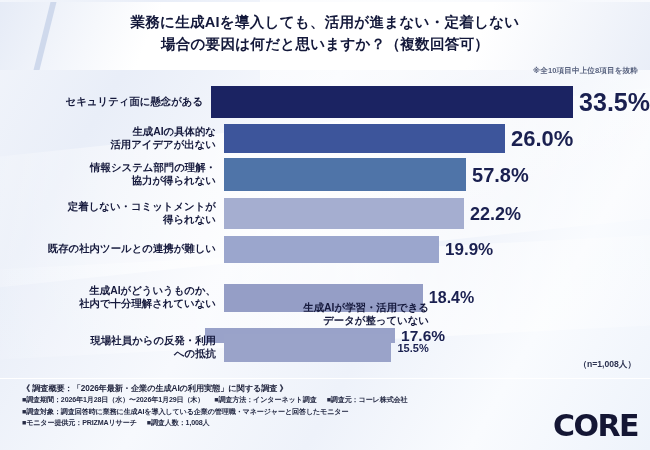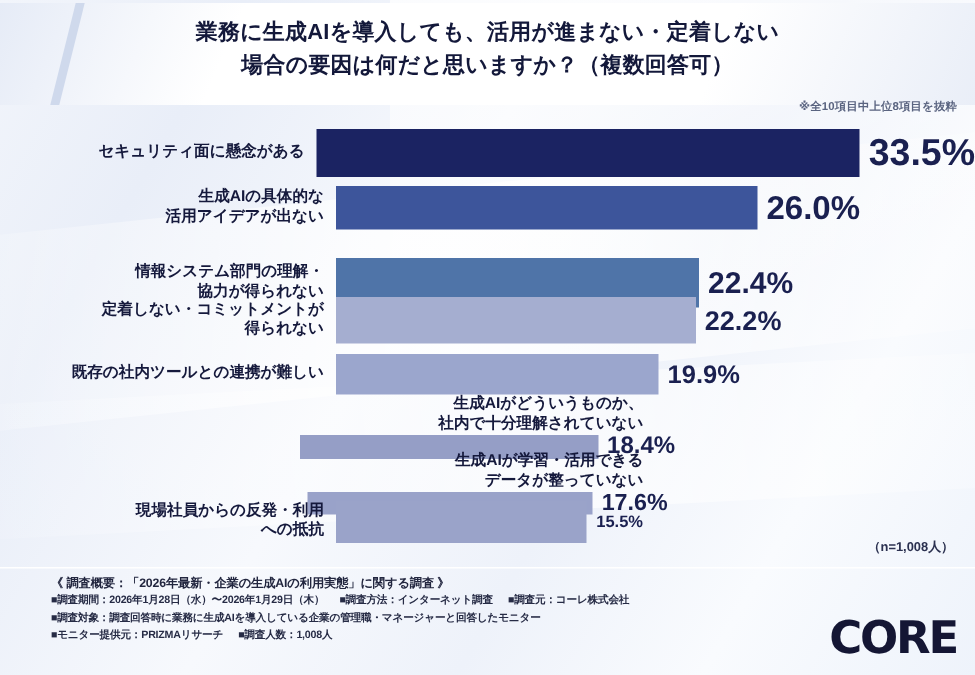--- a/index.html
+++ b/index.html
@@ -139,21 +139,21 @@
   }
   .footer-rule {
     position: absolute;
     left: 0; top: 378px;
     width: 650px;
     height: 1px;
     background: #ffffff;
   }
   .footer {
     position: absolute;
-    left: 34px; top: 383px;
+    left: 22px; top: 383px;
     width: 520px;
     color: #22263f;
   }
   .footer-title {
     font-size: 8.2px;
     font-weight: bold;
     line-height: 1.5;
     letter-spacing: -.1px;
   }
   .footer-line {
@@ -203,44 +203,44 @@
         </div>
       </div>
       <div class="row" style="top: 40px; height: 29px;">
         <div class="cat-label">生成AIの具体的な
 活用アイデアが出ない</div>
         <div class="bar-wrap">
           <div class="bar" style="width: 280.955px; background: rgb(61, 85, 155);"></div>
           <div class="bar-value" style="font-size: 22px;">26.0%</div>
         </div>
       </div>
-      <div class="row" style="top: 88px; height: 33px;">
+      <div class="row" style="top: 74px; height: 33px;">
         <div class="cat-label">情報システム部門の理解・
 協力が得られない</div>
         <div class="bar-wrap">
           <div class="bar" style="width: 242.054px; background: rgb(79, 116, 168);"></div>
-          <div class="bar-value" style="font-size: 20px;">22.4%</div>
+          <div class="bar-value" style="font-size: 20px;">57.8%</div>
         </div>
       </div>
       <div class="row" style="top: 114px; height: 31px;">
         <div class="cat-label">定着しない・コミットメントが
 得られない</div>
         <div class="bar-wrap">
           <div class="bar" style="width: 239.893px; background: rgb(165, 174, 208);"></div>
           <div class="bar-value" style="font-size: 18px;">22.2%</div>
         </div>
       </div>
       <div class="row" style="top: 152px; height: 27px;">
         <div class="cat-label">既存の社内ツールとの連携が難しい</div>
         <div class="bar-wrap">
           <div class="bar" style="width: 215.039px; background: rgb(155, 166, 205);"></div>
           <div class="bar-value" style="font-size: 17px;">19.9%</div>
         </div>
       </div>
-      <div class="row" style="top: 180px; height: 28px; flex-direction: column;">
+      <div class="row" style="top: 200px; height: 28px;">
         <div class="cat-label">生成AIがどういうものか、
 社内で十分理解されていない</div>
         <div class="bar-wrap">
           <div class="bar" style="width: 198.83px; background: rgb(149, 158, 198);"></div>
           <div class="bar-value" style="font-size: 16px;">18.4%</div>
         </div>
       </div>
       <div class="row" style="top: 218px; height: 27px; flex-direction: column;">
         <div class="cat-label">生成AIが学習・活用できる
 データが整っていない</div>

